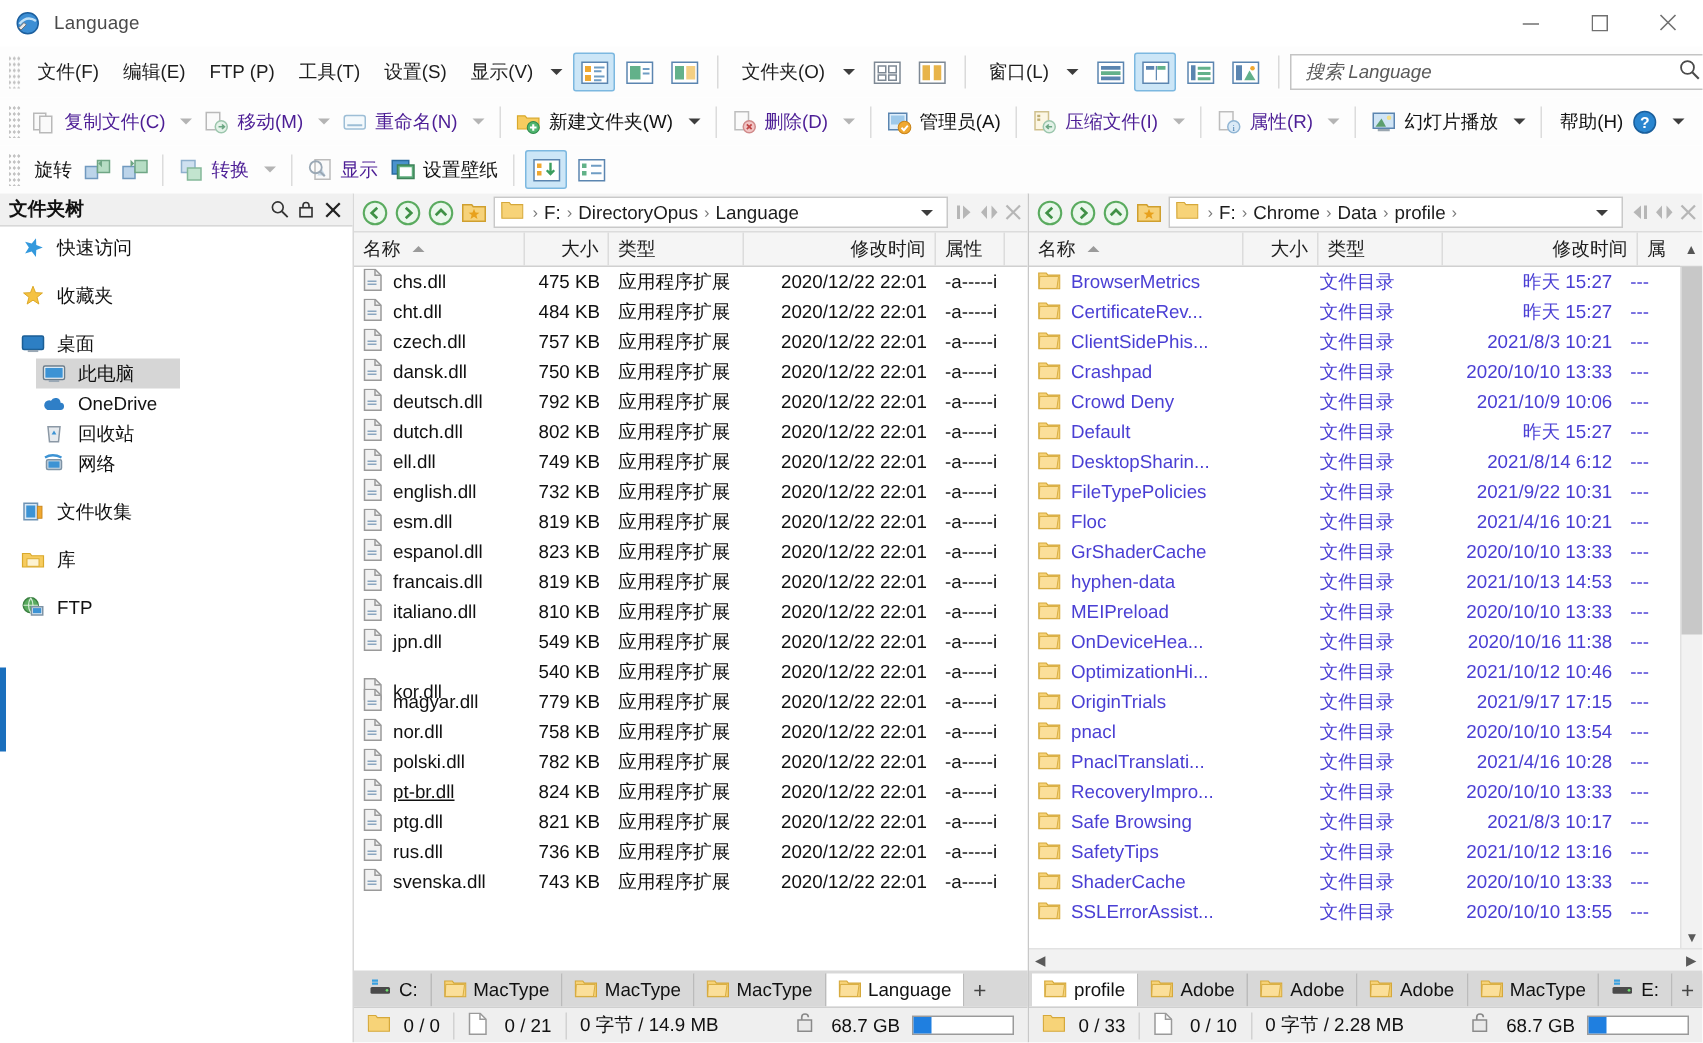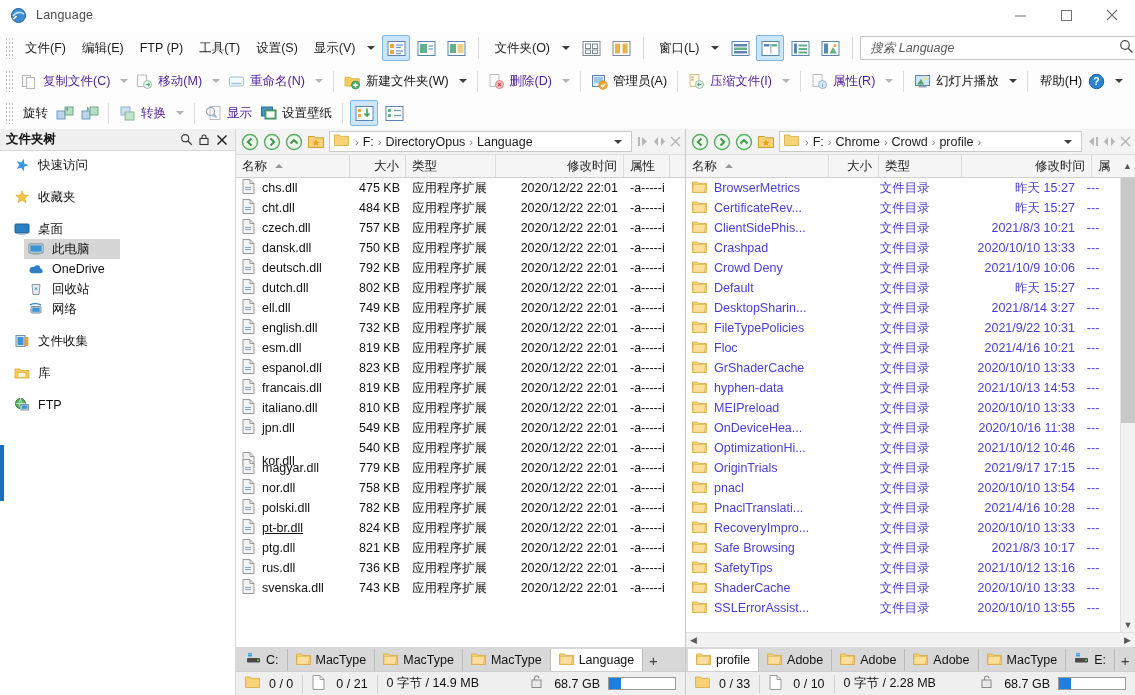--- a/index.html
+++ b/index.html
@@ -1166,21 +1166,21 @@
           <span class="icon16">
             <svg width="15" height="14" viewBox="0 0 15 14">
                 <path d="M0.5 2h5l1.1 1.4h8V12.5h-14Z" fill="#f7d378" stroke="#d5a83a" stroke-width=".8"></path>
               </svg>
           </span>
           <span class="sepc">›</span>
           <span class="cr">F:</span>
           <span class="sepc">›</span>
           <span class="cr">Chrome</span>
           <span class="sepc">›</span>
-          <span class="cr">Crowd</span>
+          <span class="cr">Data</span>
           <span class="sepc">›</span>
           <span class="cr">profile</span>
           <span class="sepc">›</span>
           <span class="spring"></span>
           <span class="ddarrow"></span>
         </div>
         <div class="crumb-extra">
           <div class="ce">
             <svg width="12" height="11" viewBox="0 0 12 11">
                 <path d="M7 1 L2 5.5 L7 10 Z" fill="#b6b6b6"></path>
@@ -1319,21 +1319,21 @@
                 <span class="nm">
                   <span><svg width="15" height="14" viewBox="0 0 15 14">
                       <path d="M0.5 2h5l1.1 1.4h8V12.5h-14Z" fill="#f7d378" stroke="#d5a83a" stroke-width=".8"></path>
                       <path d="M1.2 4.3h12.5L12.6 12.3H0.8Z" fill="#fbdf9a" stroke="#d5a83a" stroke-width=".6"></path>
                     </svg></span>
                   <span class="nmtxt">DesktopSharin...</span>
                 </span>
               </div>
               <div class="c r" style="width: 50px;"></div>
               <div class="c" style="width: 83px;">文件目录</div>
-              <div class="c r" style="width: 130px;">2021/8/14   3:27</div>
+              <div class="c r" style="width: 130px;">2021/8/14   6:12</div>
               <div class="c" style="width: 40px;">---</div>
             </div>
             <div class="row rrow">
               <div class="c" style="width: 143px;">
                 <span class="nm">
                   <span><svg width="15" height="14" viewBox="0 0 15 14">
                       <path d="M0.5 2h5l1.1 1.4h8V12.5h-14Z" fill="#f7d378" stroke="#d5a83a" stroke-width=".8"></path>
                       <path d="M1.2 4.3h12.5L12.6 12.3H0.8Z" fill="#fbdf9a" stroke="#d5a83a" stroke-width=".6"></path>
                     </svg></span>
                   <span class="nmtxt">FileTypePolicies</span>

